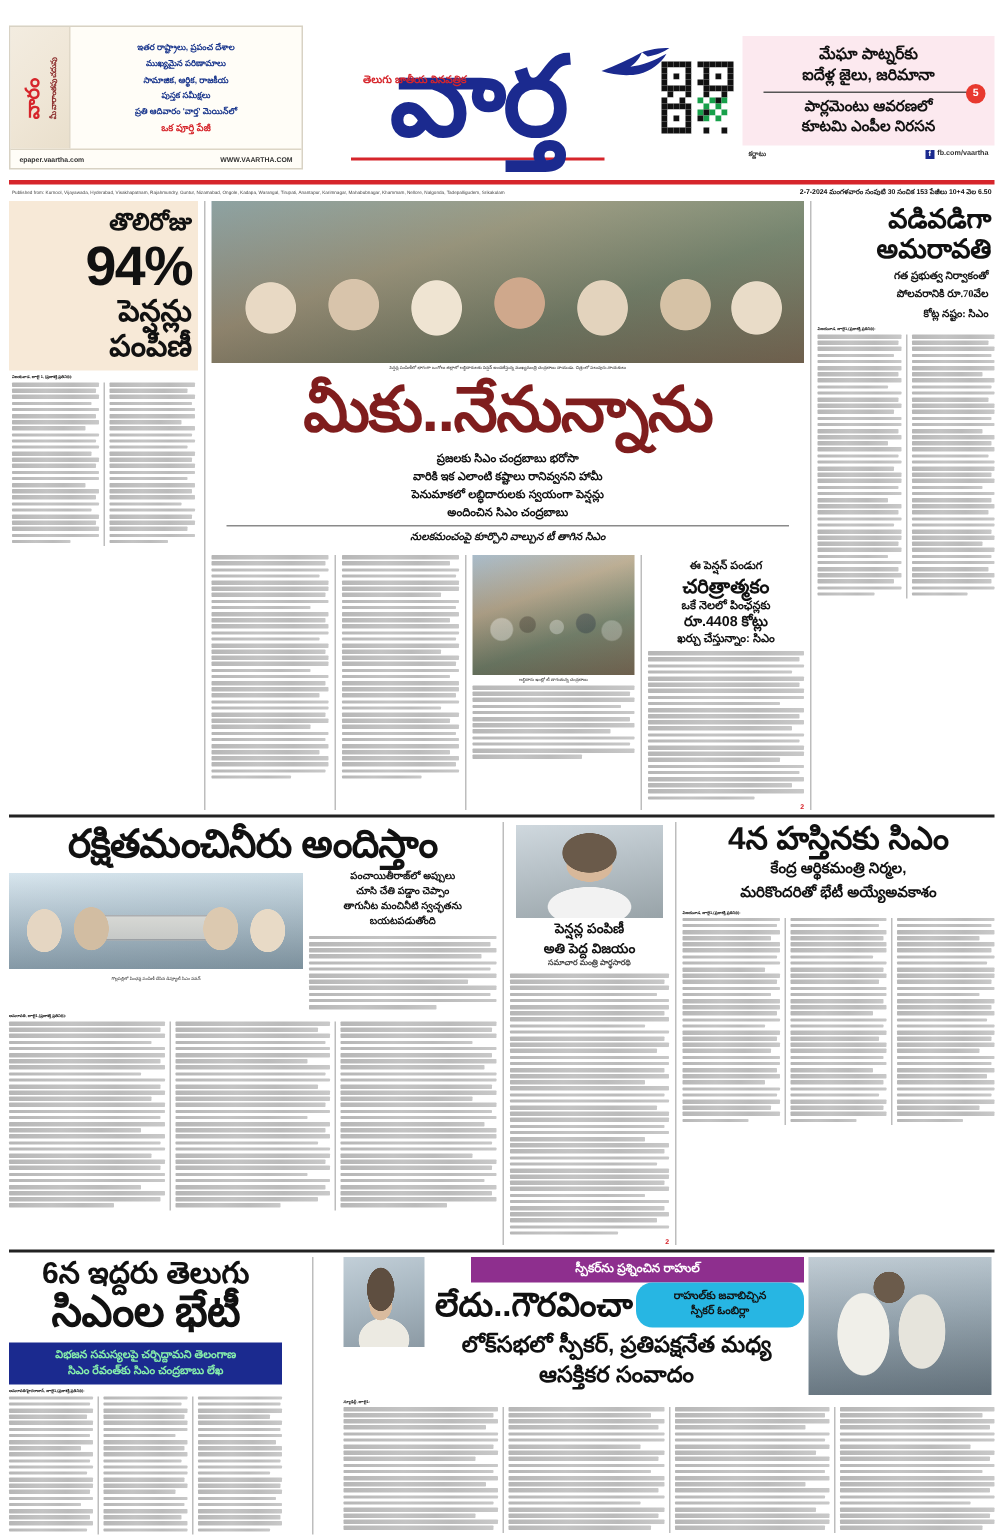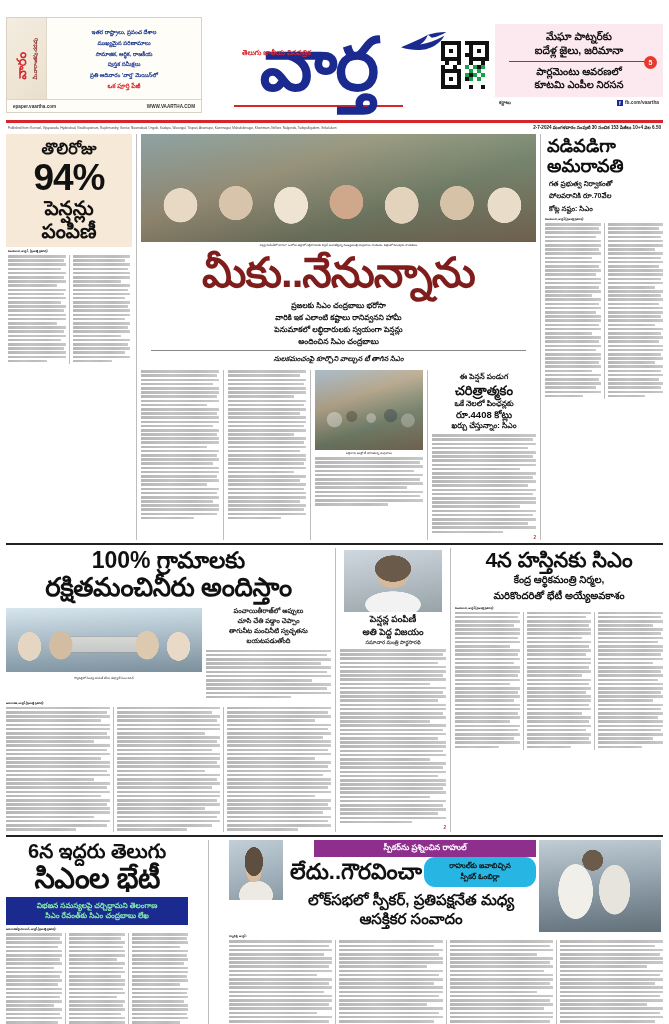--- a/index.html
+++ b/index.html
@@ -103,21 +103,21 @@
   .dateline .pub { font-size:3.1px; color:#444; }
   .dateline .dat { font-size:4.6px; color:#111; font-weight:700; }
 
   
   .topgrid { display:flex; gap:4px; }
   .col-left-top { width:126px; }
   .col-center-top { flex:1; }
   .col-right-top { width:118px; }
 
   .cream-head {
-    background:#f7e9d7; padding:6px 4px 4px; text-align:center;
+    background:#f7e9d7; padding:6px 4px 4px; text-align:right;
   }
   .cream-head .t1 { font-size:16px; font-weight:900; color:#111; line-height:1.18; }
   .cream-head .big { font-size:37px; font-weight:900; color:#111; line-height:1.02; letter-spacing:-1px; }
   .cream-head .t2 { font-size:20px; font-weight:700; color:#111; line-height:1.16; }
 
   .photo {
     background:linear-gradient(160deg,#9fb4c4 0%,#b9a98c 35%,#7e8d74 65%,#8d7b63 100%);
     position:relative; overflow:hidden;
   }
   .photo::after {
@@ -150,21 +150,21 @@
   .subhead { text-align:center; padding:2px 10px 3px; }
   .subhead div { font-size:7.6px; font-weight:700; color:#111; line-height:1.55; }
   .subhead .it { font-size:7px; font-style:italic; color:#111; }
 
   .pens-box { text-align:center; padding:2px 2px; }
   .pens-box .a { font-size:7.4px; font-weight:700; color:#111; line-height:1.4; }
   .pens-box .b { font-size:13px; font-weight:900; color:#111; line-height:1.22; }
   .pens-box .c { font-size:7.6px; font-weight:700; color:#111; line-height:1.42; }
   .pens-box .d { font-size:9.5px; font-weight:900; color:#111; line-height:1.28; }
 
-  .rt-head { text-align:left; padding:3px 2px 2px; }
+  .rt-head { text-align:right; padding:3px 2px 2px;font-family:Liberation Serif, serif; }
   .rt-head .h1 { font-size:18px; font-weight:900; color:#111; line-height:1.1; }
   .rt-head .h2 { font-size:7px; font-weight:700; color:#111; line-height:1.5; padding:2px 2px 0; }
 
   .cols2 { display:flex; gap:3px; }
   .cols3 { display:flex; gap:3px; }
   .cols4 { display:flex; gap:3px; }
   .cols2 > .c, .cols3 > .c, .cols4 > .c { flex:1; }
 
   .hr-thin { height:1px; background:#8a8a8a; margin:3px 0; }
   .hr-thick { height:2px; background:#222; margin:3px 0; }
@@ -801,21 +801,20 @@
         </div>
       </div>
     </div>
   </div>
 
   <div class="hr-thick"></div>
 
   <div class="midgrid">
 
     <div class="mid-left">
-      <div class="m-hl1">100% గ్రామాలకు</div>
       <div class="m-hl2">రక్షితమంచినీరు అందిస్తాం</div>
       <div style="display:flex;gap:4px;margin-top:3px">
         <div style="width:196px">
           <div class="cheque">
             <div class="paper"></div>
           </div>
           <div class="cap">గొల్లపల్లిలో పింఛన్ల పంపిణీ చేసిన డిప్యూటీ సిఎం పవన్</div>
         </div>
         <div style="flex:1;padding-top:1px">
           <div style="font-size:6.6px;font-weight:700;color:#111;line-height:1.5;text-align:center">

